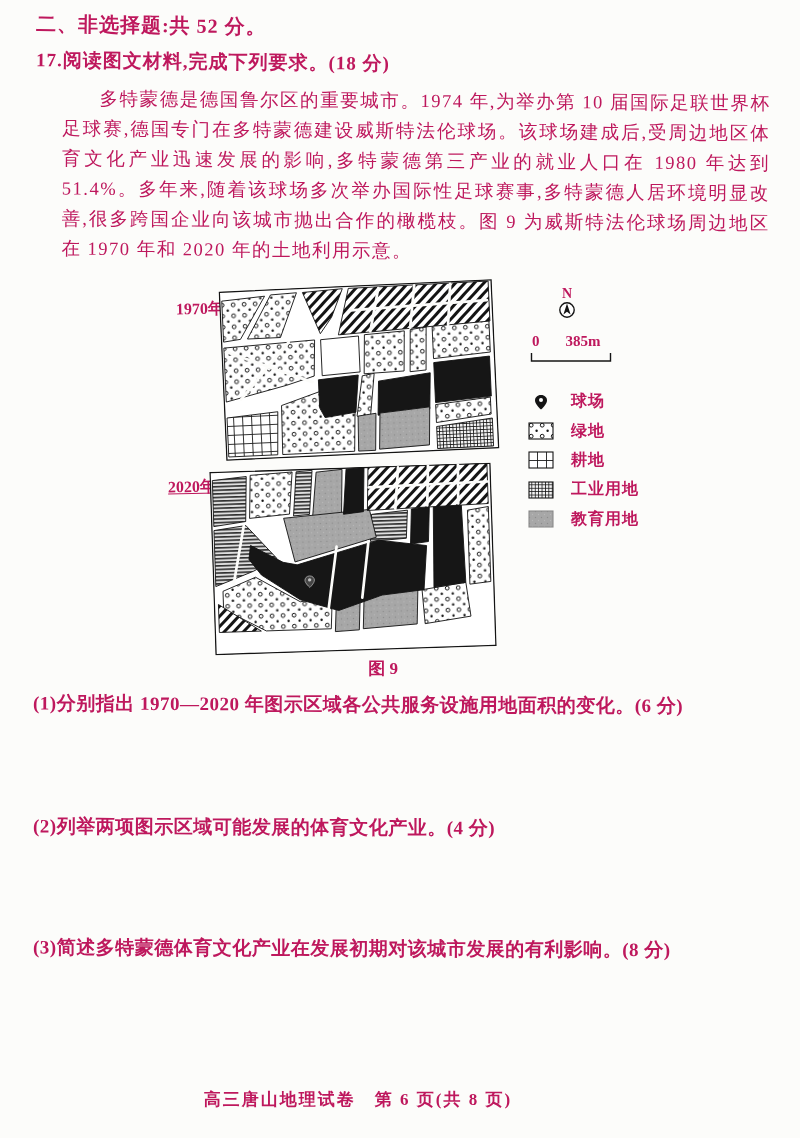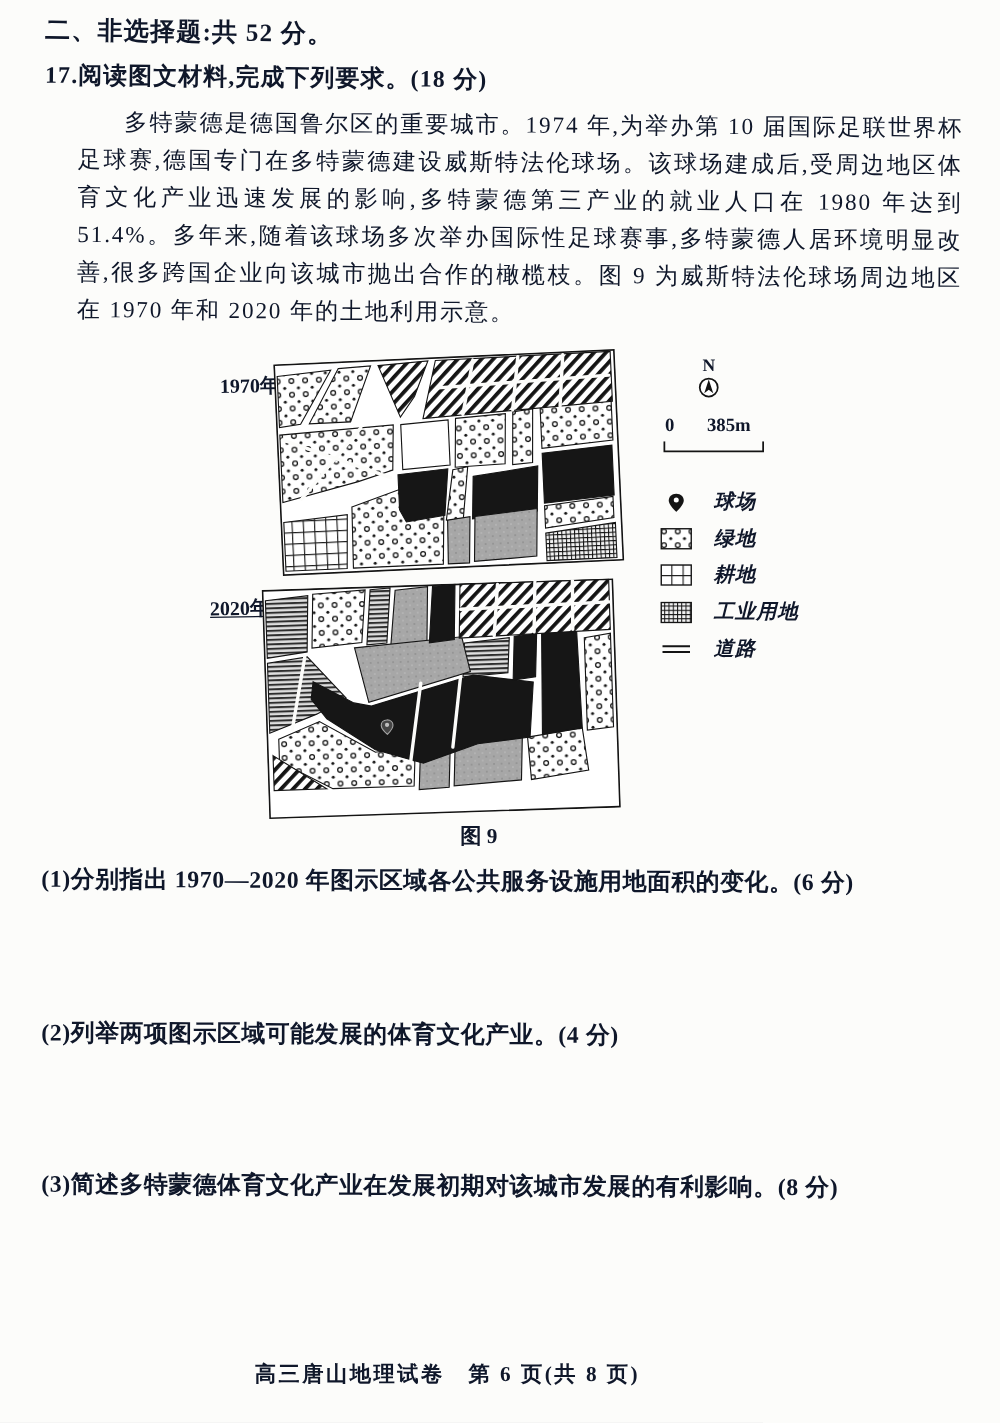--- a/index.html
+++ b/index.html
@@ -1,17 +1,17 @@
 <!DOCTYPE html>
 <html><head>
 <meta charset="utf-8">
 <style>
   html,body{margin:0;padding:0;}
   body{background:#e9e9e9;font-family:"Liberation Serif", serif;}
-  #page{position:relative;width:800px;height:1138px;margin:0 auto;background:#fcfcfa;color:#0f172a;overflow:hidden;}
+  #page{position:relative;width:800px;height:1138px;margin:0 auto;background:#fcfcfa;color:#be185d;overflow:hidden;}
   .abs{position:absolute;}
   .hdr{font-size:20px;font-weight:700;letter-spacing:1px;}
   .q17{font-size:19px;font-weight:700;letter-spacing:1px;}
   .para{font-size:18.5px;line-height:30px;text-align:justify;text-indent:2em;letter-spacing:1.5px;font-weight:400;}
   .maplabel{font-size:16px;font-weight:700;text-align:center;}
   .qline{font-size:19px;font-weight:700;letter-spacing:0.5px;}
   .caption{font-size:17px;font-weight:700;text-align:center;}
   .footer{width:716px;text-align:center;font-size:17px;font-weight:700;letter-spacing:2px;}
   .legend{width:190px;}
   .leg-row{display:flex;align-items:center;height:29.4px;}
@@ -170,21 +170,21 @@
     <div class="scale-wrap">
       <div class="scale-lbls">
         <span class="s0">0</span>
         <span class="s1">385m</span>
       </div>
       <svg width="84" height="10" viewBox="0 0 84 10" style="margin-top:3px;">
         <path d="M1.5,0 V8 H80.5 V0" fill="none" stroke="#141414" stroke-width="1.4"></path>
       </svg>
     </div>
 
-    <div style="margin-top:24px;font-style:italic;">
+    <div style="margin-top:24px;">
       <div class="leg-row">
         <span class="leg-ic">
           <svg width="14" height="18" viewBox="-7 -9 14 18">
             <path d="M0,-7 C3.8,-7 6,-4.4 6,-1.6 C6,2.2 0,7.5 0,7.5 C0,7.5 -6,2.2 -6,-1.6 C-6,-4.4 -3.8,-7 0,-7 Z" fill="#141414"></path>
             <circle cx="0" cy="-2" r="2" fill="#ffffff"></circle>
           </svg>
         </span>
         <span class="leg-lb">球场</span>
       </div>
       <div class="leg-row">
@@ -207,25 +207,24 @@
         <span class="leg-ic">
           <svg width="26" height="18">
               <rect x="1" y="1" width="24" height="16" fill="url(#pInd)" stroke="#141414" stroke-width="1.1"></rect>
             </svg>
         </span>
         <span class="leg-lb">工业用地</span>
       </div>
       <div class="leg-row">
         <span class="leg-ic">
           <svg width="26" height="18">
-            <line x1="2" y1="7" x2="24" y2="7" stroke="#141414" stroke-width="1.6"></line>
-            <line x1="2" y1="11.5" x2="24" y2="11.5" stroke="#141414" stroke-width="1.6"></line>
-          </svg>
-        </span>
-        <span class="leg-lb">道路</span>
+              <rect x="1" y="1" width="24" height="16" fill="url(#pEdu)" stroke="#8a8a8a" stroke-width="1.1"></rect>
+            </svg>
+        </span>
+        <span class="leg-lb">教育用地</span>
       </div>
     </div>
   </div>
 
   <div class="abs caption" style="left:323px;top:657px;width:120px;">图 9</div>
 
   <div class="abs qline" style="left:33px;top:692px;width:740px;transform:rotate(0.25deg);">(1)分别指出 1970—2020 年图示区域各公共服务设施用地面积的变化。(6 分)</div>
   <div class="abs qline" style="left:33px;top:815px;width:740px;transform:rotate(0.25deg);">(2)列举两项图示区域可能发展的体育文化产业。(4 分)</div>
   <div class="abs qline" style="left:33px;top:936px;width:740px;transform:rotate(0.25deg);">(3)简述多特蒙德体育文化产业在发展初期对该城市发展的有利影响。(8 分)</div>
 

